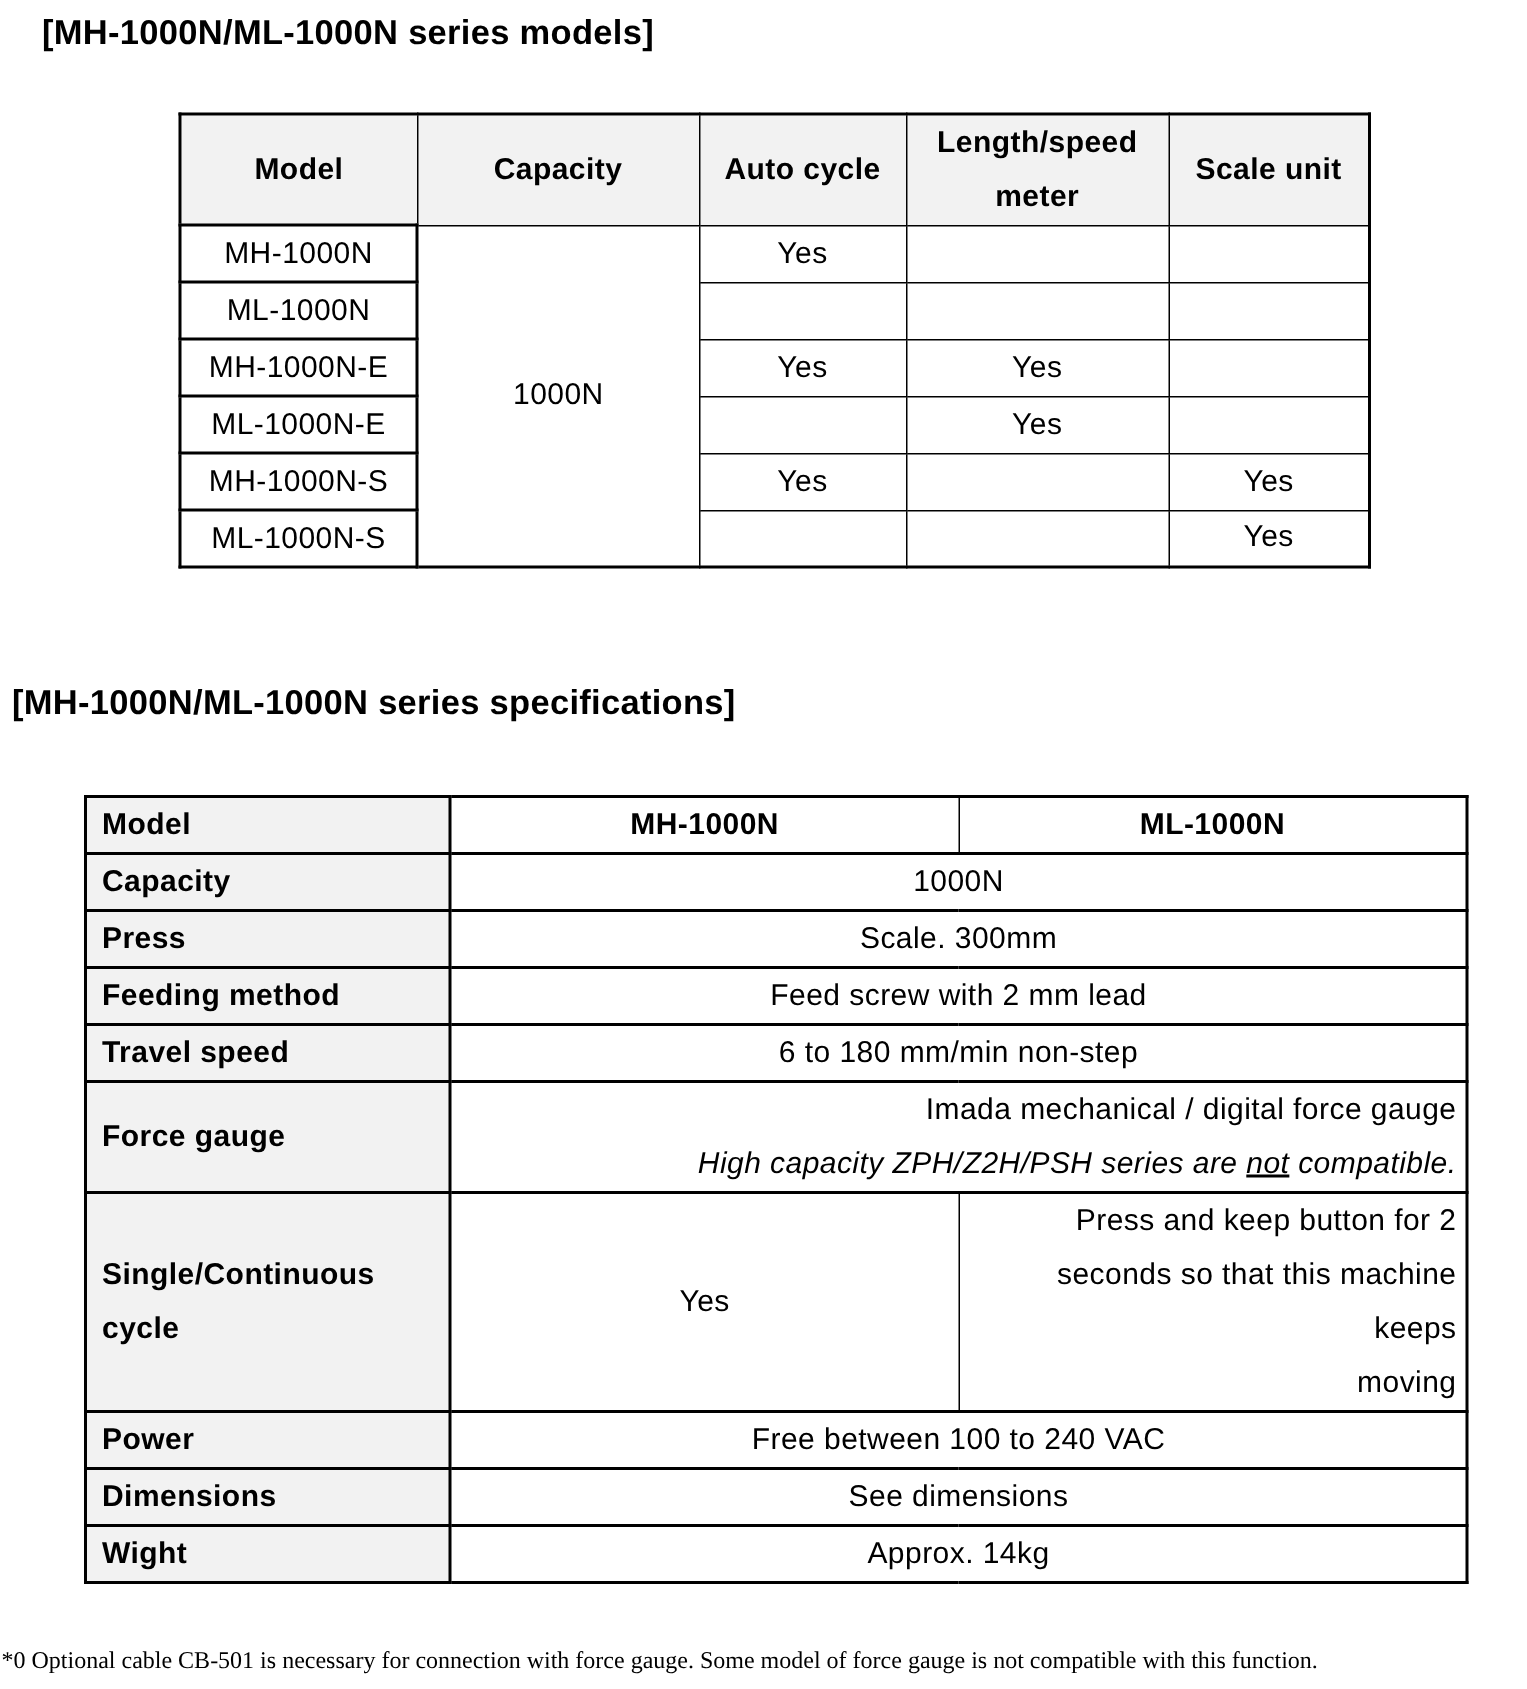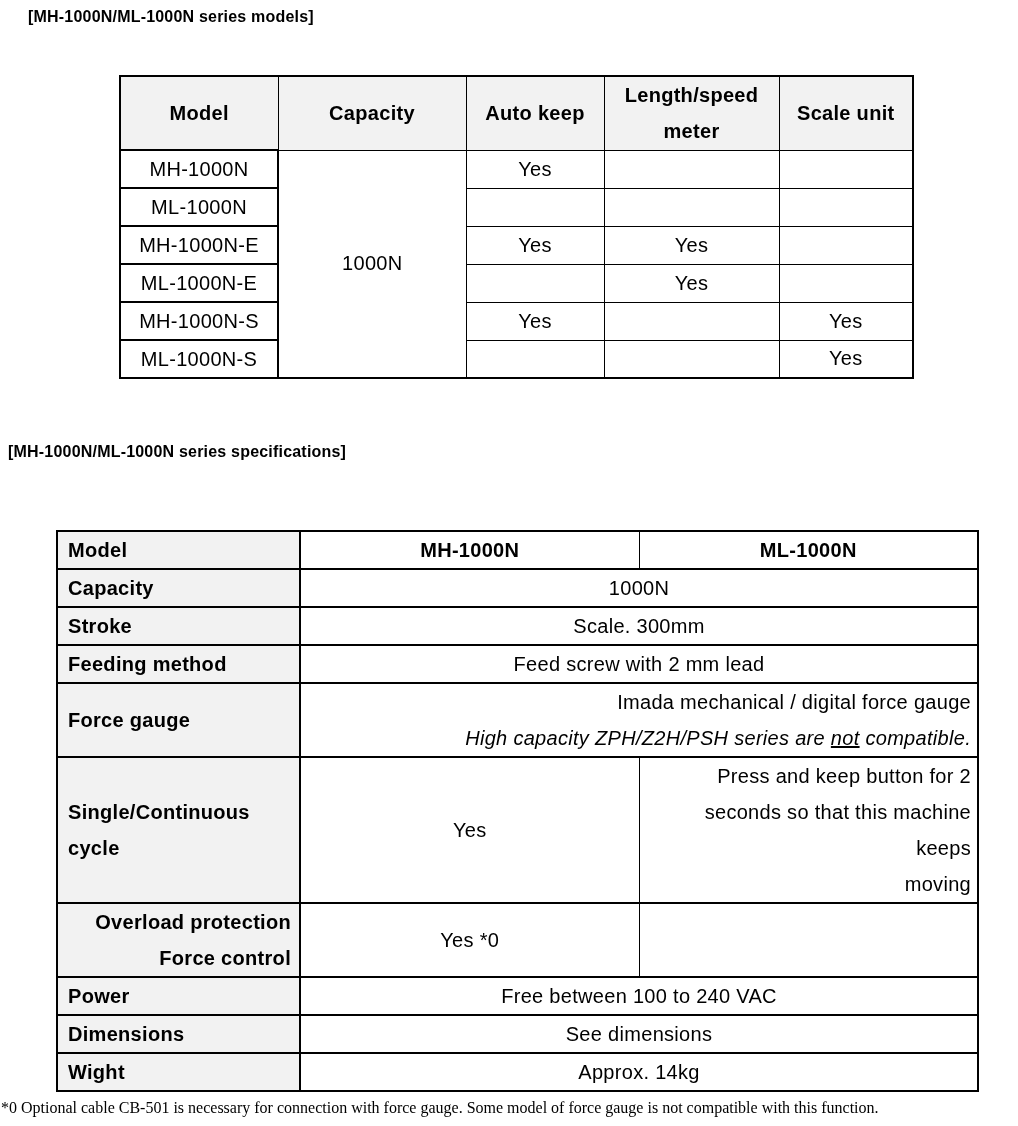--- a/index.html
+++ b/index.html
@@ -8,26 +8,26 @@
     width: 1018px;
     height: 1126px;
     background: #ffffff;
     color: #000000;
     font-family: "Liberation Sans", sans-serif;
     overflow: hidden;
   }
   .doc-title {
     position: absolute;
     font-weight: bold;
-    font-size: 16px;
+    font-size: 23px;
     letter-spacing: 0.2px;
     white-space: nowrap;
   }
   #title-models { left: 28px; top: 8px; }
-  #title-specs  { left: 8px;  top: 443px; }
+  #title-specs  { left: 8px;  top: 455px; }
 
   table { border-collapse: collapse; table-layout: fixed; }
 
   
   .models-table {
     position: absolute;
     left: 119px;
     top: 75px;
     width: 793px;
     border: 2px solid #000;
@@ -115,21 +115,21 @@
       <col style="width:158px">
         <col style="width:188px">
         <col style="width:138px">
       <col style="width:175px">
         <col style="width:134px">
     </colgroup>
     <thead>
       <tr>
         <th>Model</th>
         <th>Capacity</th>
-        <th>Auto keep</th>
+        <th>Auto cycle</th>
         <th>Length/speed meter</th>
         <th>Scale unit</th>
       </tr>
     </thead>
     <tbody>
       <tr>
         <td class="model-cell">MH-1000N</td>
         <td rowspan="6">1000N</td>
         <td>Yes</td>
         <td></td>
@@ -180,51 +180,47 @@
       <tr>
         <td class="label">Model</td>
         <td class="value bold v-mh">MH-1000N</td>
         <td class="value bold v-ml">ML-1000N</td>
       </tr>
       <tr>
         <td class="label">Capacity</td>
         <td class="value" colspan="2">1000N</td>
       </tr>
       <tr>
-        <td class="label">Stroke</td>
+        <td class="label">Press</td>
         <td class="value" colspan="2">Scale. 300mm</td>
       </tr>
       <tr>
         <td class="label">Feeding method</td>
         <td class="value" colspan="2">Feed screw with 2 mm lead</td>
+      </tr>
+      <tr>
+        <td class="label">Travel speed</td>
+        <td class="value" colspan="2">6 to 180 mm/min non-step</td>
       </tr>
       <tr class="row-force">
         <td class="label">Force gauge</td>
         <td class="value" colspan="2">
           <span class="blk">Imada mechanical / digital force gauge</span>
           <span class="blk italic-note"><span>High capacity ZPH/Z2H/PSH series are </span><span class="underlined">not</span><span> compatible.</span></span>
         </td>
       </tr>
       <tr class="row-cycle">
         <td class="label">Single/Continuous cycle</td>
         <td class="value v-mh">Yes</td>
         <td class="value v-ml ml-note">
           <span class="blk">Press and keep button for 2</span>
           <span class="blk">seconds so that this machine keeps</span>
           <span class="blk">moving</span>
         </td>
       </tr>
-      <tr class="row-overload">
-        <td class="label">
-          <span class="blk">Overload protection</span>
-          <span class="blk">Force control</span>
-        </td>
-        <td class="value v-mh">Yes *0</td>
-        <td class="value v-ml"></td>
-      </tr>
       <tr>
         <td class="label">Power</td>
         <td class="value" colspan="2">Free between 100 to 240 VAC</td>
       </tr>
       <tr>
         <td class="label">Dimensions</td>
         <td class="value" colspan="2">See dimensions</td>
       </tr>
       <tr>
         <td class="label">Wight</td>

